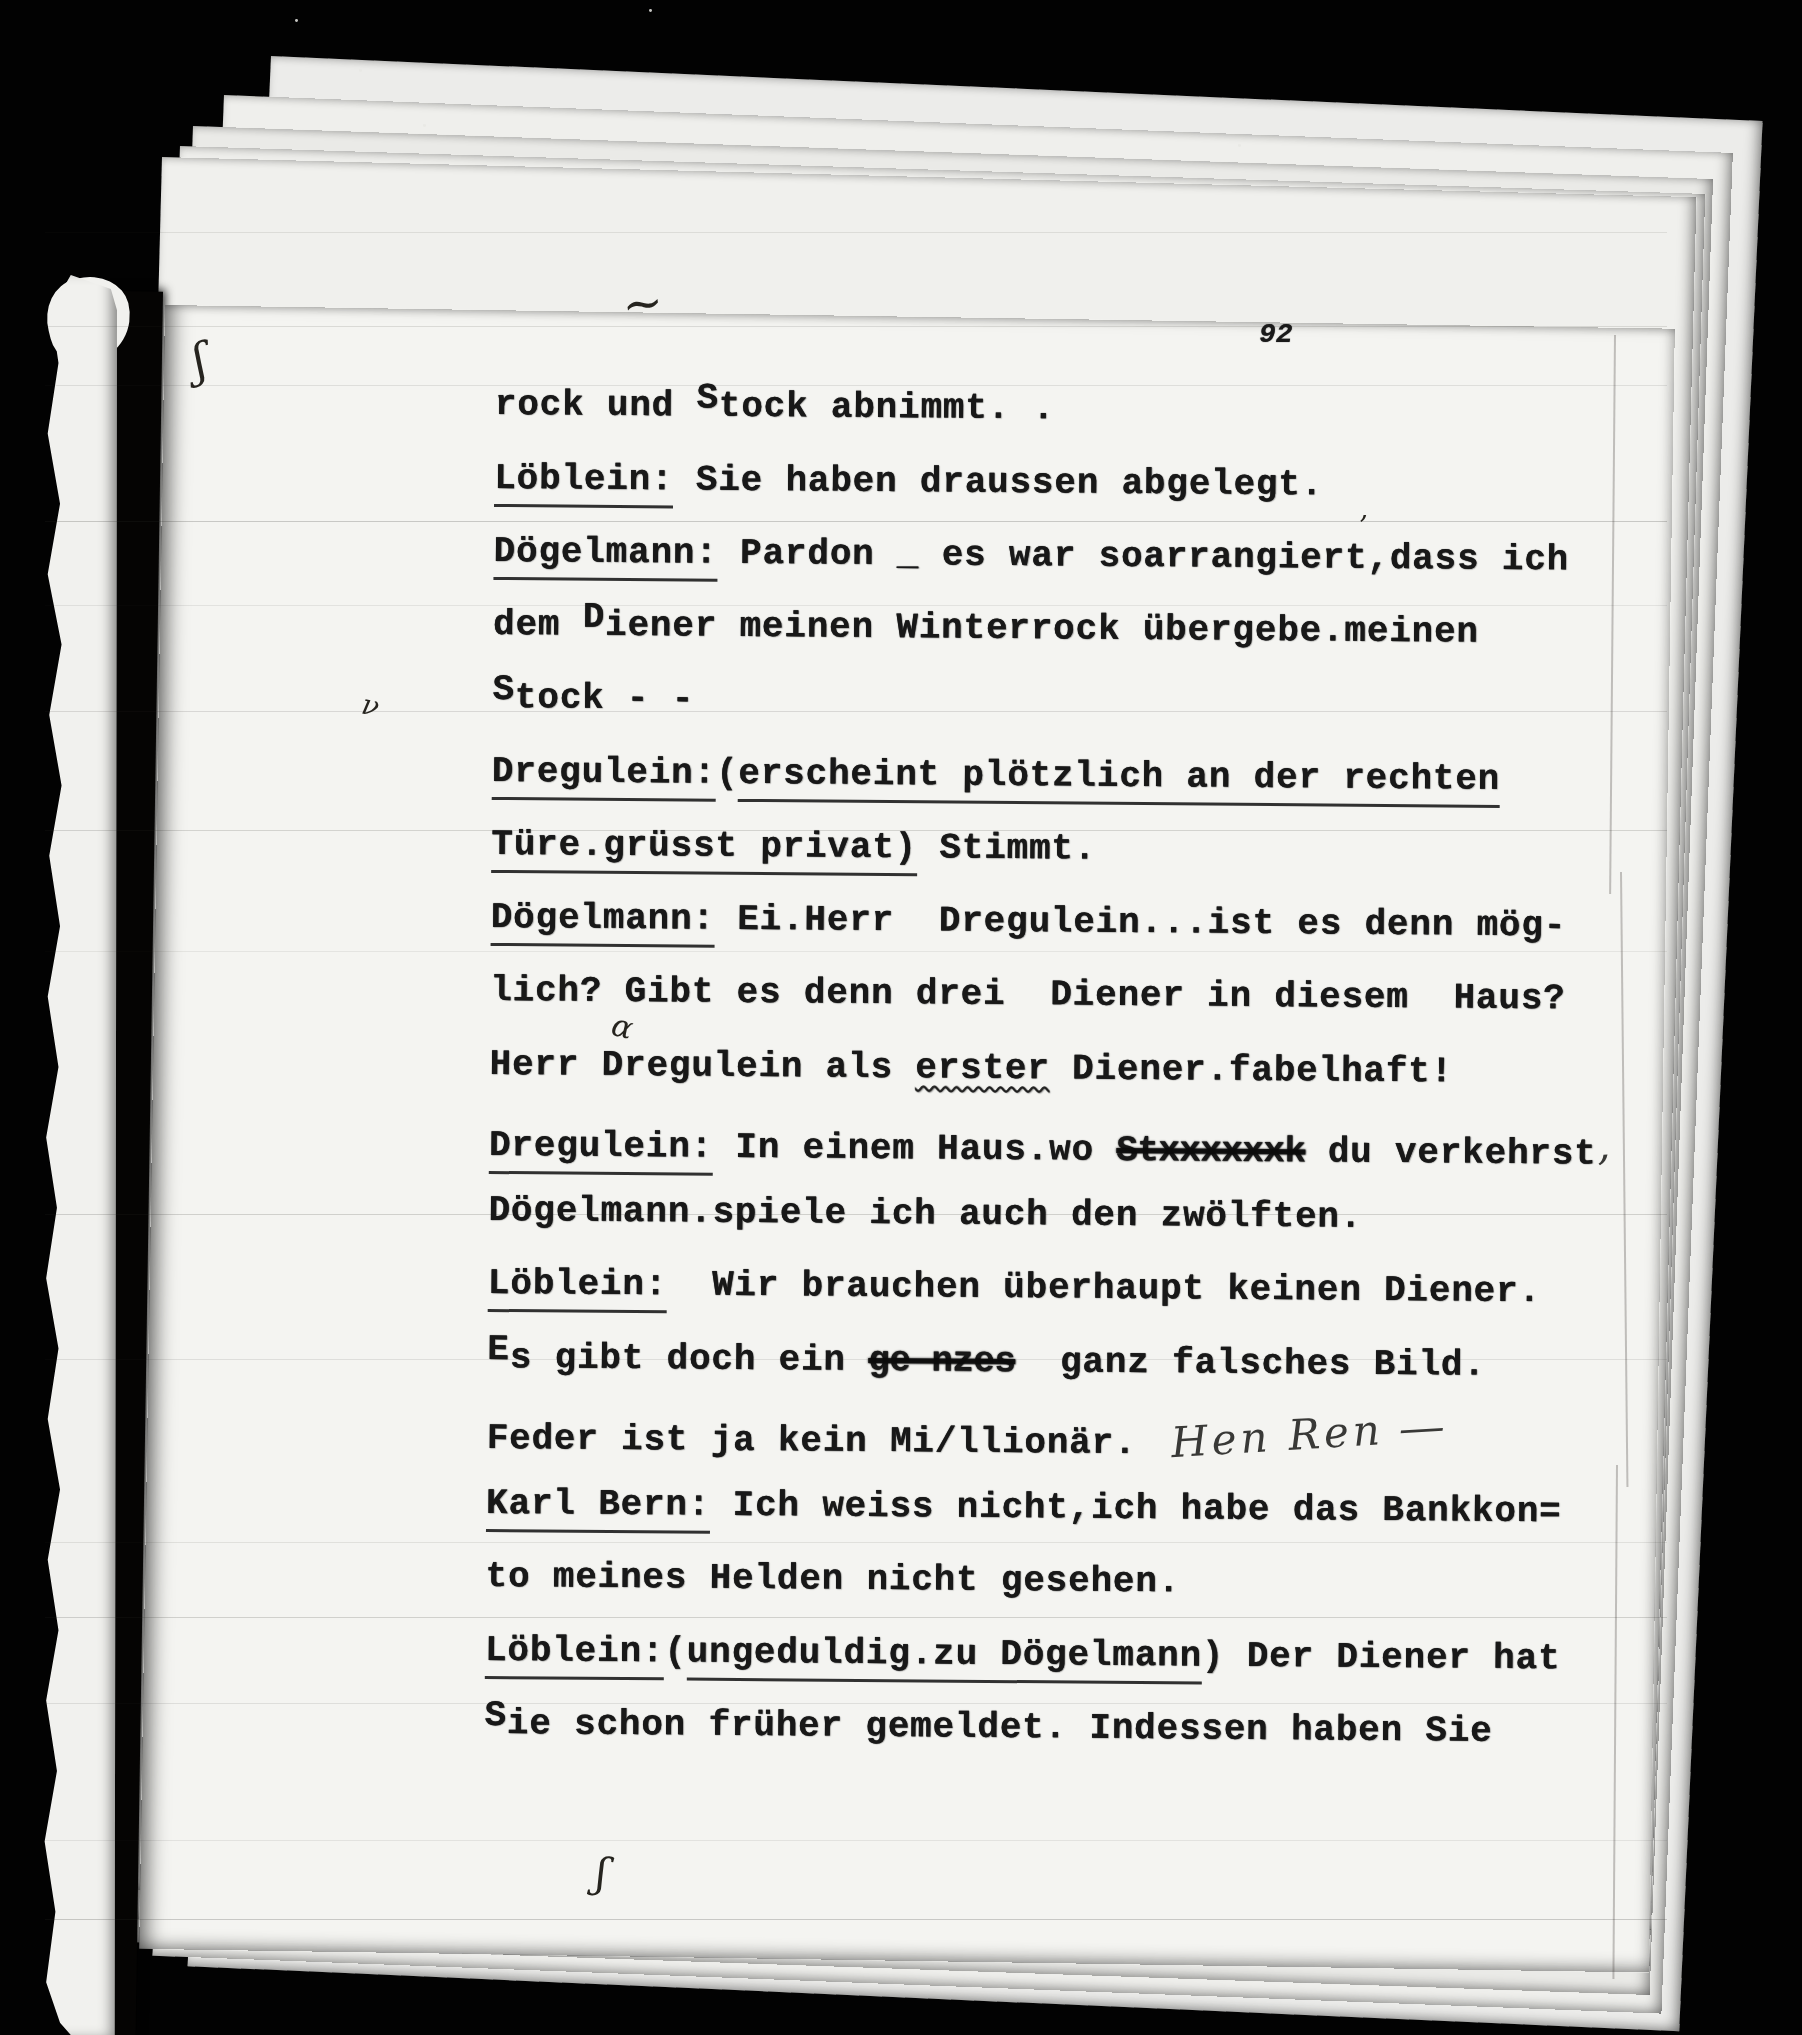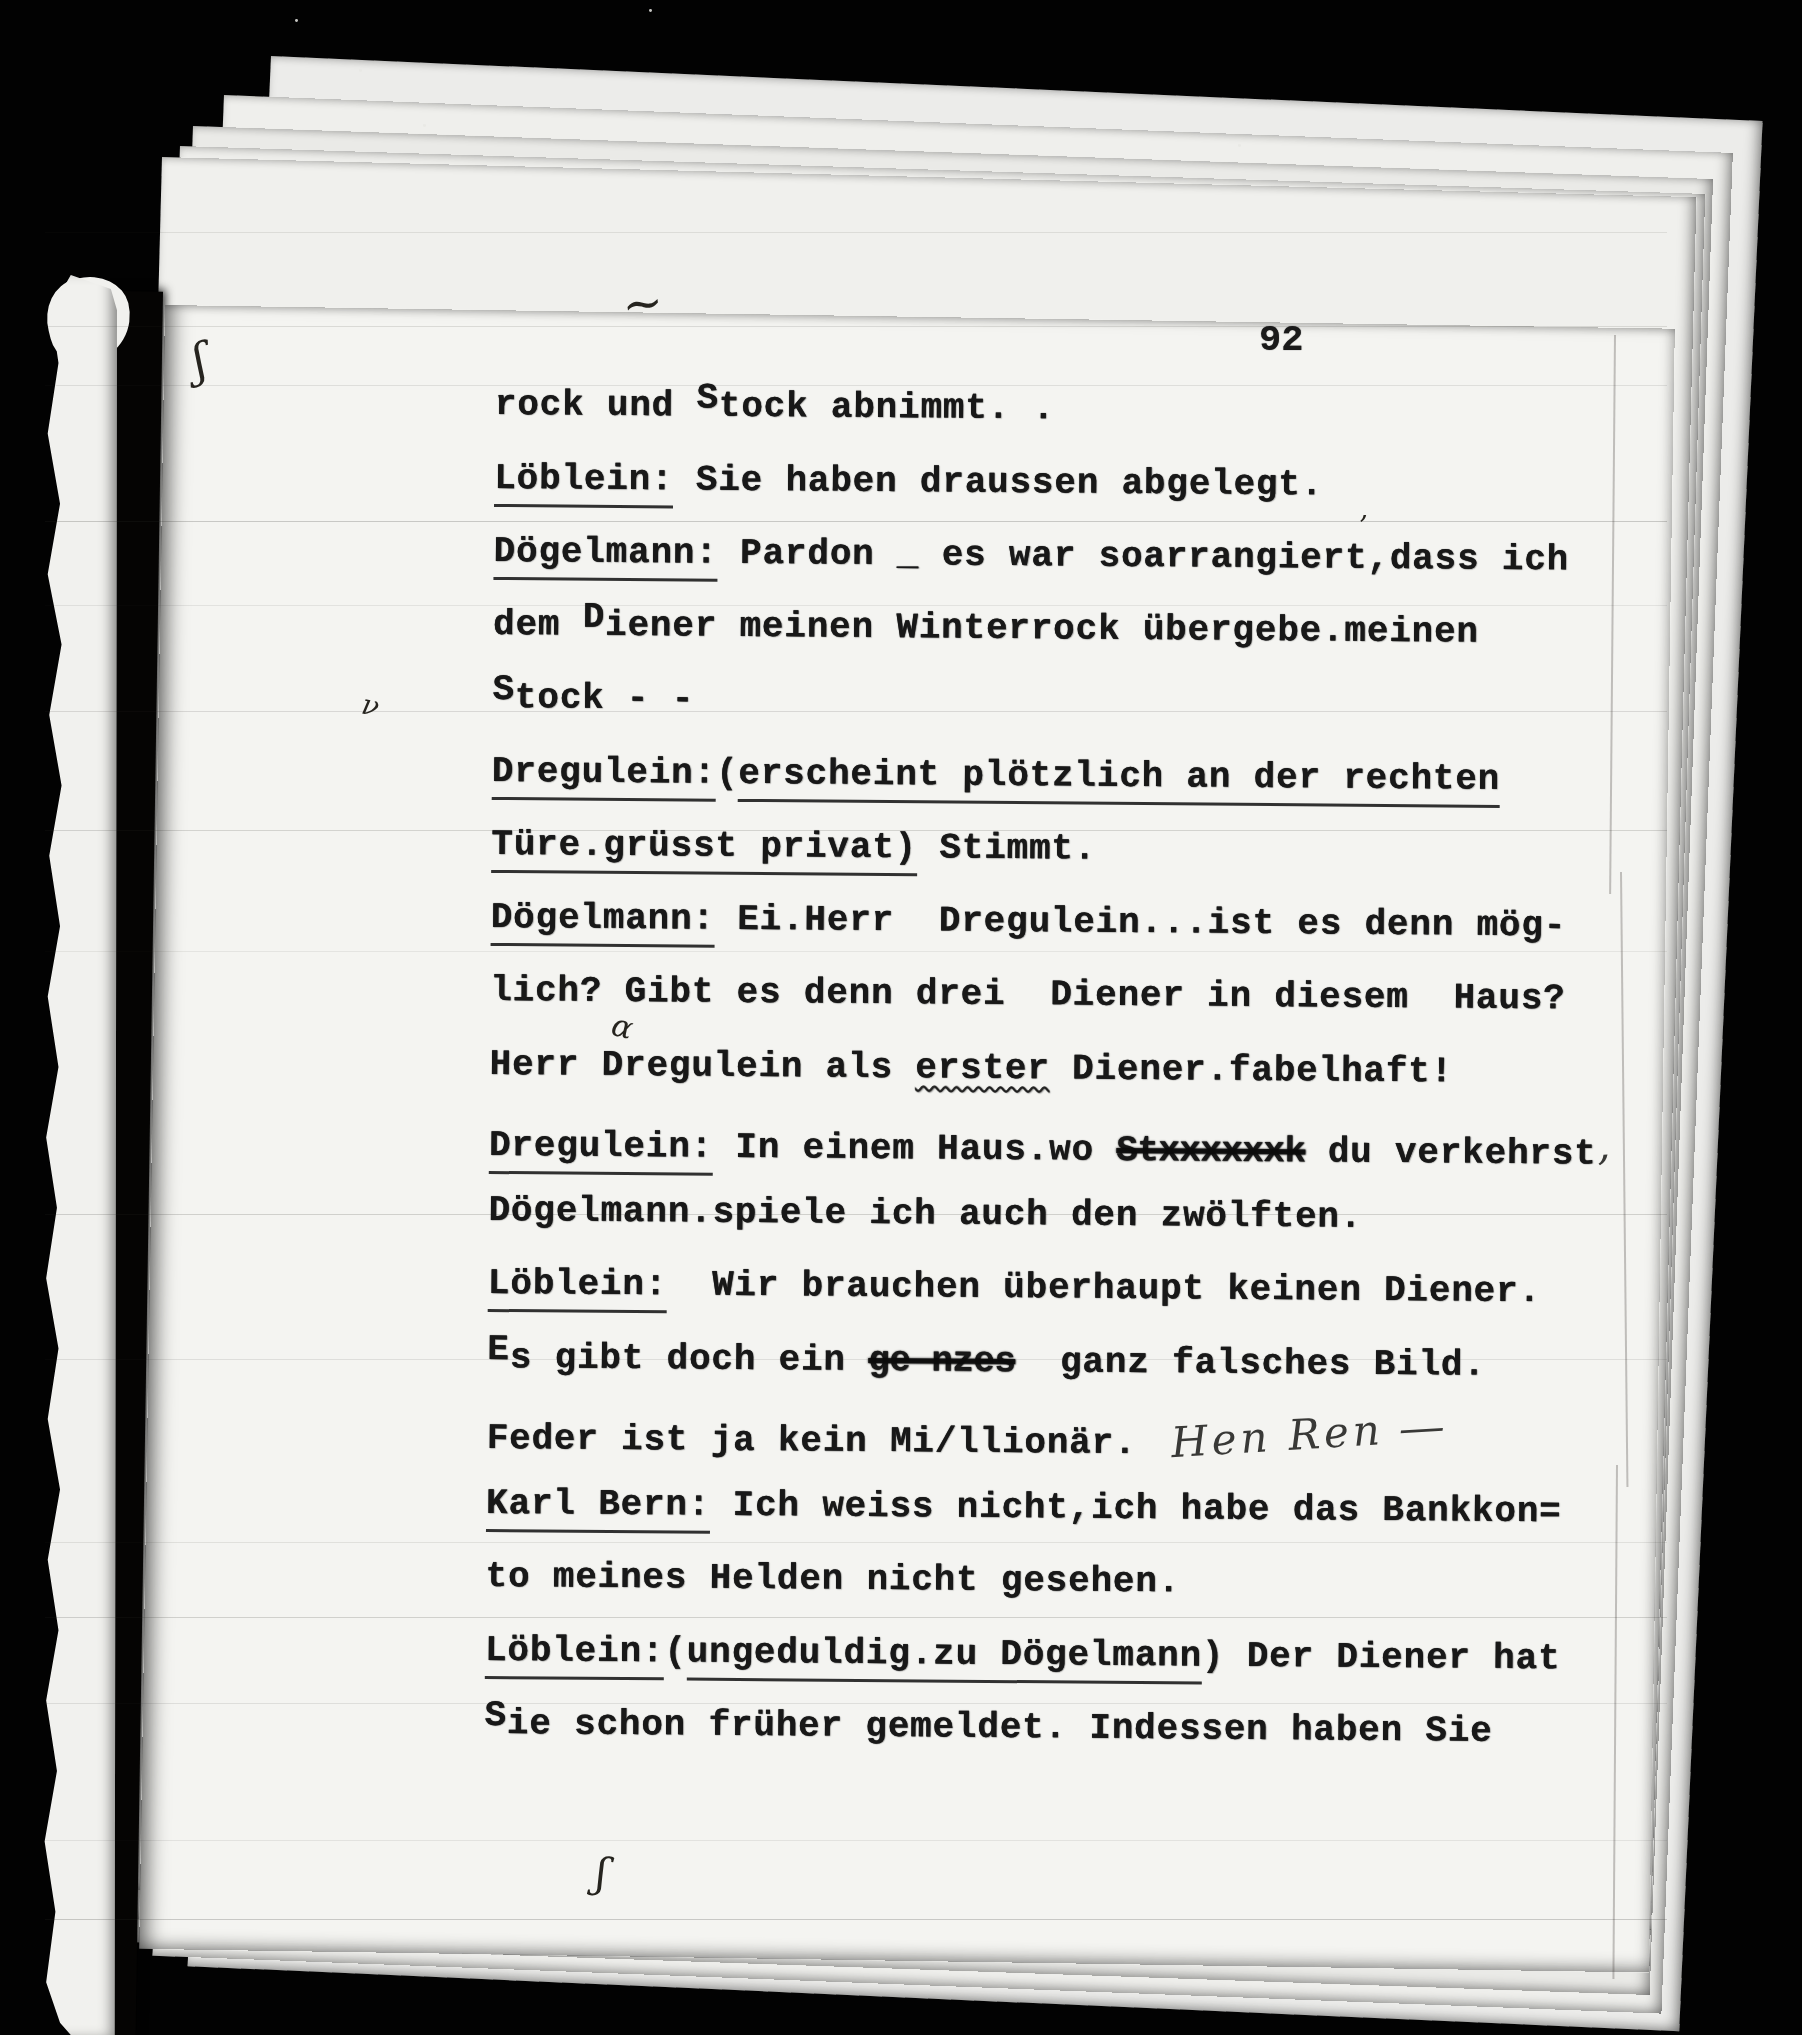--- a/index.html
+++ b/index.html
@@ -47,22 +47,22 @@
   .seg-n{}
   .seg-u{border-bottom:3.9px solid rgba(22,22,22,.88);padding-bottom:5px;}
   .seg-r{position:relative;top:-7.8px;}
   .seg-w{text-decoration:underline wavy 2.2px rgba(28,28,28,.8);text-underline-offset:7.8px;}
   .seg-x{text-decoration:line-through solid 4.5px rgba(12,12,12,.9);letter-spacing:-0.6px;
          text-shadow:0 0 1.7px rgba(0,0,0,.8),0.6px 0.6px 1.1px rgba(20,20,20,.5);}
   .seg-h{font-family:"DejaVu Serif",serif;font-style:italic;font-weight:400;font-size:42px;
          letter-spacing:3.9px;display:inline-block;transform:rotate(-4deg) translateY(-4.5px);
          color:#20201e;opacity:.88;text-shadow:none;}
   #page-number{position:absolute;left:1259px;top:319px;
-    font-family:"Liberation Mono","DejaVu Sans Mono",monospace;font-weight:700;font-size:37px;
-    color:#1a1a1a;text-shadow:0 0 1.1px rgba(0,0,0,.7);}
+    font-family:"Liberation Mono","DejaVu Sans Mono",monospace;font-weight:700;font-size:28px;
+    color:#1a1a1a;text-shadow:0 0 1.1px rgba(0,0,0,.7);font-style:italic;}
   .pen-mark{position:absolute;font-family:"DejaVu Serif",serif;font-style:italic;color:#26241f;
     transform-origin:center;}
 </style>
 </head>
 <body>
 
 <div id="canvas">
 
   <div class="sheet s1"></div>
   <div class="sheet s2"></div>

